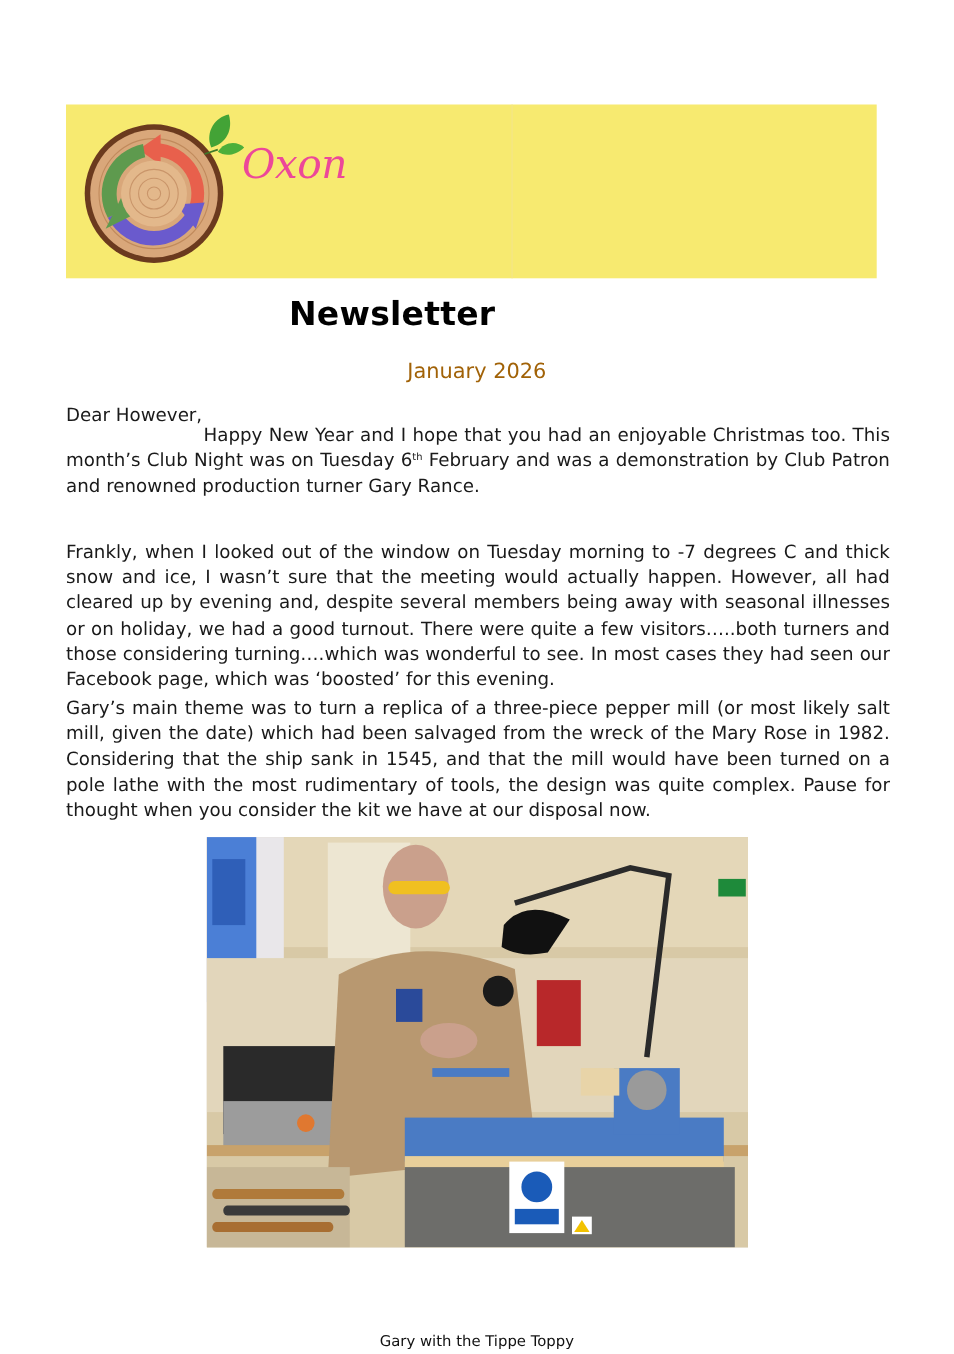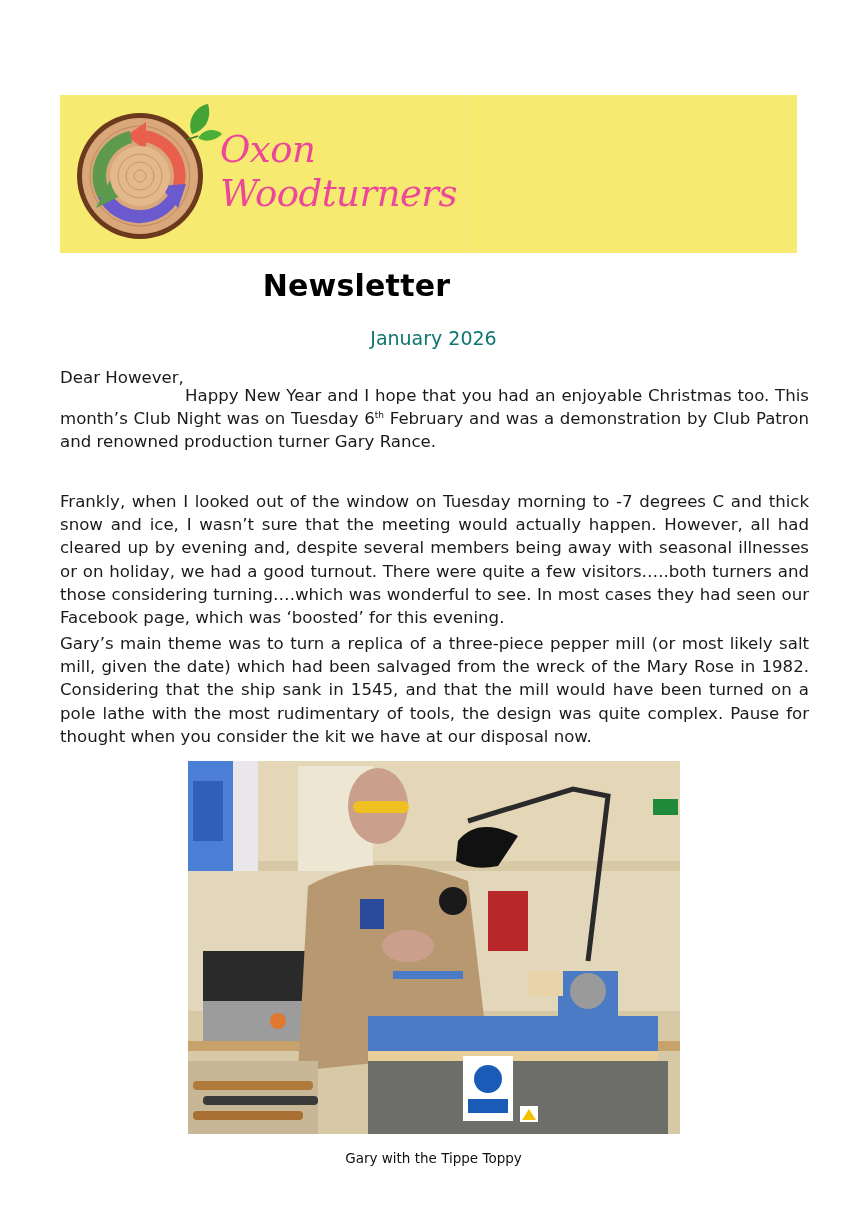--- a/index.html
+++ b/index.html
@@ -10,32 +10,32 @@
     .banner-seam { position: absolute; left: 465px; top: 95px; width: 1px; height: 158px;
               background: #f3e48a; }
     .logo { position: absolute; left: 74px; top: 100px; width: 150px; height: 150px; }
     .brand { position: absolute; left: 220px; top: 128px;
              font-family: "DejaVu Serif", serif; font-style: italic;
              color: #ec4899; font-size: 37px; line-height: 44px; letter-spacing: -0.5px; }
     .title { position: absolute; left: 0; width: 713px; top: 268px; text-align: center;
              font-family: "DejaVu Sans", sans-serif; font-weight: bold; font-size: 30px;
              letter-spacing: 0.2px; color: #000; }
     .date { position: absolute; left: 0; width: 867px; top: 327px; text-align: center;
-            font-size: 19px; color: #0f766e; }
+            font-size: 19px; color: #a16207; }
     .text { position: absolute; left: 60px; width: 749px; font-size: 16.6px;
             line-height: 23.2px; color: #1a1a1a; text-align: justify; }
     .greet { top: 366px; }
     .p1 { top: 384px; }
     .p1 .indent { display: inline-block; width: 125px; }
     .p2 { top: 490px; }
     .p3 { top: 632px; }
     sup { font-size: 9px; line-height: 0; vertical-align: 6px; }
     .photo { position: absolute; left: 188px; top: 761px; width: 492px; height: 373px;
              overflow: hidden; background: #cdbf9e; }
-    .caption { position: absolute; left: 0; width: 867px; top: 1150px; text-align: center;
+    .caption { position: absolute; left: 0; width: 867px; top: 1212px; text-align: center;
                font-size: 13.5px; color: #111; }
   </style>
 </head>
 <body>
 
 <div class="banner"></div>
 <div class="banner-seam"></div>
 
 <svg class="logo" viewBox="0 0 150 150">
   <circle cx="66" cy="76" r="63" fill="#6b3a1e"></circle>
@@ -56,21 +56,20 @@
   <circle cx="66" cy="76" r="14" fill="none" stroke="#c9956a" stroke-width="1"></circle>
   <circle cx="66" cy="76" r="6" fill="none" stroke="#c9956a" stroke-width="1"></circle>
 
   <path d="M118 34 C112 20 122 6 134 4 C138 18 132 30 118 34 Z" fill="#43a336"></path>
   <path d="M124 38 C130 28 142 28 148 34 C140 42 130 42 124 38 Z" fill="#4caf3a"></path>
   <path d="M112 40 L124 36" stroke="#3d7a2a" stroke-width="1.5"></path>
 </svg>
 
 <div class="brand">
   <div>Oxon</div>
-  <div>Woodturners</div>
 </div>
 
 <div class="title">Newsletter</div>
 <div class="date">January 2026</div>
 
 <div class="text greet">Dear However,</div>
 
 <div class="text p1"><span class="indent"></span><span>Happy New Year and I hope that you had an enjoyable Christmas too. This month’s Club Night was on Tuesday 6</span><sup>th</sup><span> February and was a demonstration by Club Patron and renowned production turner Gary Rance.</span></div>
 
 <div class="text p2">Frankly, when I looked out of the window on Tuesday morning to -7 degrees C and thick snow and ice, I wasn’t sure that the meeting would actually happen. However, all had cleared up by evening and, despite several members being away with seasonal illnesses or on holiday, we had a good turnout. There were quite a few visitors…..both turners and those considering turning….which was wonderful to see. In most cases they had seen our Facebook page, which was ‘boosted’ for this evening.</div>

